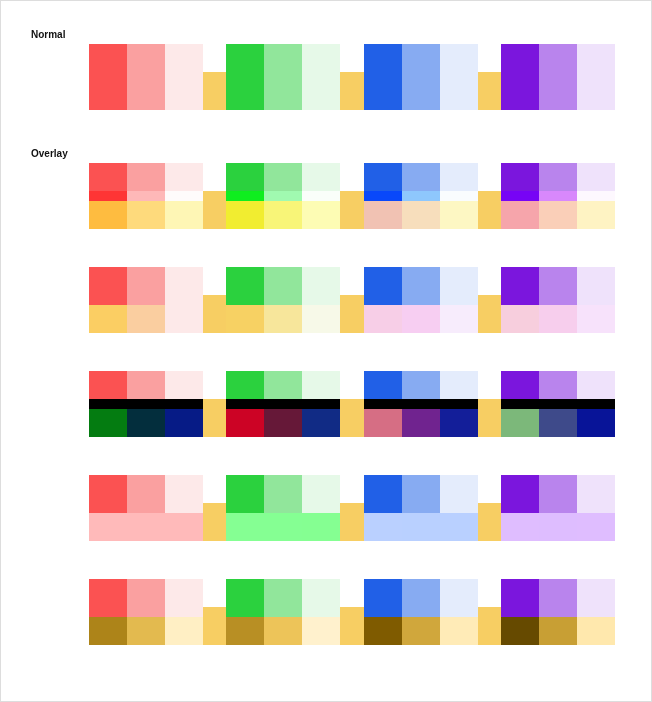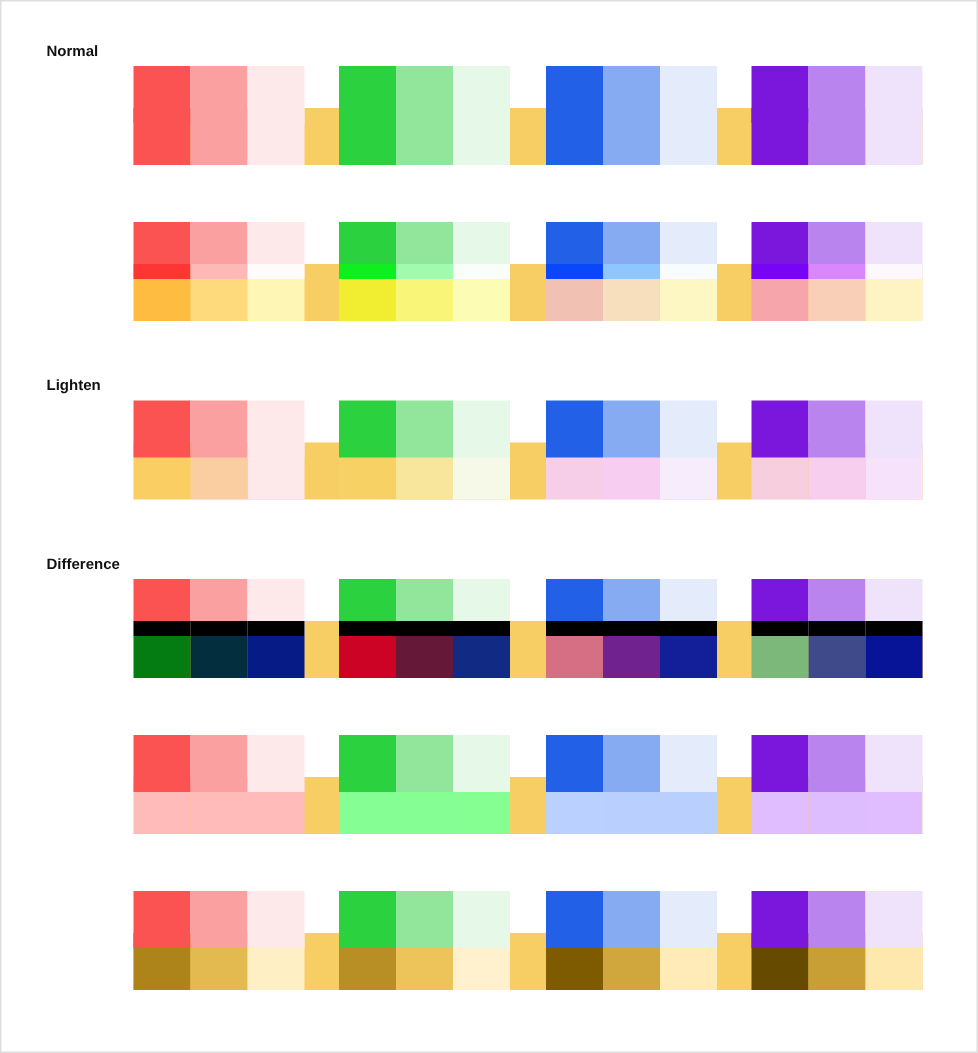--- a/index.html
+++ b/index.html
@@ -63,20 +63,21 @@
           </div>
           <div class="group">
             <div class="sw" style="background: rgb(123, 22, 221);"></div>
             <div class="sw" style="background: rgb(185, 132, 237);"></div>
             <div class="sw" style="background: rgb(239, 226, 251);"></div>
           </div>
         </div>
       </div>
     </div>
     <div class="section">
+      <div class="label">Overlay</div>
       <div class="stage">
         <div class="back" style="position: absolute; left: 68px; right: 0px; bottom: 0px; background: rgb(247, 206, 99);"></div>
         <div class="row top">
           <div class="group">
             <div class="sw" style="background: rgb(251, 82, 82);"></div>
             <div class="sw" style="background: rgb(250, 160, 160);"></div>
             <div class="sw" style="background: rgb(253, 233, 233);"></div>
           </div>
           <div class="group">
             <div class="sw" style="background: rgb(43, 209, 62);"></div>
@@ -112,21 +113,20 @@
           </div>
           <div class="group">
             <div class="sw" style="background: rgb(123, 22, 221);"></div>
             <div class="sw" style="background: rgb(185, 132, 237);"></div>
             <div class="sw" style="background: rgb(239, 226, 251);"></div>
           </div>
         </div>
       </div>
     </div>
     <div class="section">
-      <div class="label">Lighten</div>
       <div class="stage">
         <div class="back" style="position: absolute; left: 68px; right: 0px; bottom: 0px; background: rgb(247, 206, 99);"></div>
         <div class="row top">
           <div class="group">
             <div class="sw" style="background: rgb(251, 82, 82);"></div>
             <div class="sw" style="background: rgb(250, 160, 160);"></div>
             <div class="sw" style="background: rgb(253, 233, 233);"></div>
           </div>
           <div class="group">
             <div class="sw" style="background: rgb(43, 209, 62);"></div>
@@ -162,21 +162,20 @@
           </div>
           <div class="group">
             <div class="sw" style="background: rgb(123, 22, 221);"></div>
             <div class="sw" style="background: rgb(185, 132, 237);"></div>
             <div class="sw" style="background: rgb(239, 226, 251);"></div>
           </div>
         </div>
       </div>
     </div>
     <div class="section">
-      <div class="label">Difference</div>
       <div class="stage">
         <div class="back" style="position: absolute; left: 68px; right: 0px; bottom: 0px; background: rgb(247, 206, 99);"></div>
         <div class="row top">
           <div class="group">
             <div class="sw" style="background: rgb(251, 82, 82);"></div>
             <div class="sw" style="background: rgb(250, 160, 160);"></div>
             <div class="sw" style="background: rgb(253, 233, 233);"></div>
           </div>
           <div class="group">
             <div class="sw" style="background: rgb(43, 209, 62);"></div>

